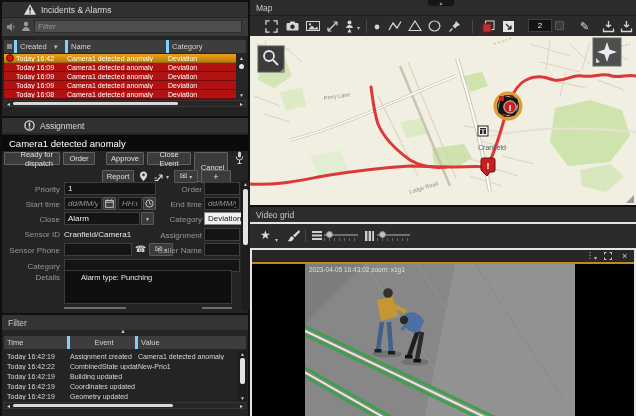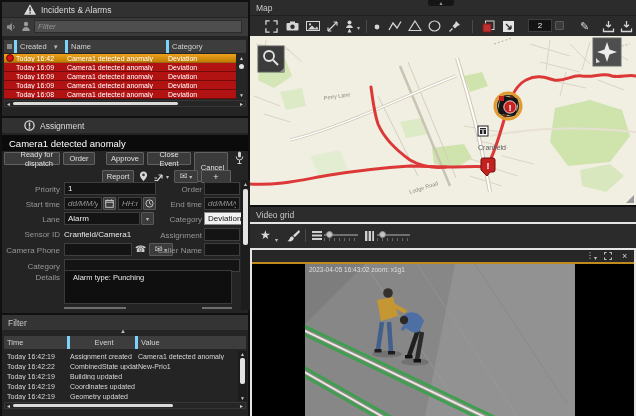--- a/index.html
+++ b/index.html
@@ -202,46 +202,46 @@
         </svg>
     </span>
     <input class="inp" style="left: 116px; top: 79px; width: 24px;" placeholder="HH:mm">
     <span class="ibtn" style="left:141px;top:79px;width:13px;height:13px;">
       <svg width="9" height="9" viewBox="0 0 10 10">
           <circle cx="5" cy="5" r="4" fill="none" stroke="#cfcfcf" stroke-width="1"></circle>
           <path d="M5 2.6 V5 L7 6.2" stroke="#cfcfcf" stroke-width="1" fill="none"></path>
         </svg>
     </span>
 
-    <span class="lbl" style="left:2px;top:97px;width:56px;">Lane</span>
+    <span class="lbl" style="left:2px;top:97px;width:56px;">Close</span>
     <div class="inp" style="left:62px;top:94px;width:76px;display:flex;align-items:center;">
       <span>Alarm</span>
     </div>
     <span class="ibtn" style="left:139px;top:94px;width:13px;height:13px;">
         <span class="caret">▾</span>
       </span>
 
     <span class="lbl" style="left:2px;top:112px;width:56px;">Sensor ID</span>
     <span class="abs val" style="left:62px;top:112px;">Cranfield/Camera1</span>
 
-    <span class="lbl" style="left:2px;top:128px;width:56px;">Camera Phone</span>
+    <span class="lbl" style="left:2px;top:128px;width:56px;">Sensor Phone</span>
     <input class="inp" style="left: 62px; top: 125px; width: 68px;">
     <span class="ibtn" style="left:132px;top:125px;width:13px;height:13px;background:none;border:none;">
       <span style="font-size:9px;color:#cfcfcf;line-height:9px;">☎</span>
     </span>
     <span class="ibtn" style="left:147px;top:125px;width:24px;height:13px;gap:2px;">
       <span style="font-size:9px;color:#d8d8d8;line-height:9px;">✉</span>
       <span class="caret">▾</span>
     </span>
 
     <span class="lbl" style="left:2px;top:144px;width:56px;">Category</span>
     <input class="inp" style="left: 62px; top: 141px; width: 176px;">
 
     <span class="lbl" style="left:2px;top:155px;width:56px;">Details</span>
-    <div class="abs" style="left:62px;top:152px;width:168px;height:34px;background:#0f0f0f;border:1px solid #3a3a3a;box-sizing:border-box;padding:2px 8px;color:#e6e6e6;font-size:7.5px;line-height:9px;overflow:hidden;">
+    <div class="abs" style="left:62px;top:152px;width:168px;height:34px;background:#0f0f0f;border:1px solid #3a3a3a;box-sizing:border-box;padding:2px 16px;color:#e6e6e6;font-size:7.5px;line-height:9px;overflow:hidden;">
       <div>Alarm type: Punching</div>
       <div style="height:8px;"></div>
     </div>
     <div class="abs" style="left:62px;top:189px;width:168px;height:3px;">
       <span class="abs" style="left:0;top:0;width:62px;height:2px;background:#6e6e6e;"></span>
       <span class="abs" style="right:0;top:0;width:30px;height:2px;background:#6e6e6e;"></span>
     </div>
 
     <span class="lbl" style="left:140px;top:67px;width:60px;">Order</span>
     <input class="inp" style="left: 202px; top: 64px; width: 36px;">

